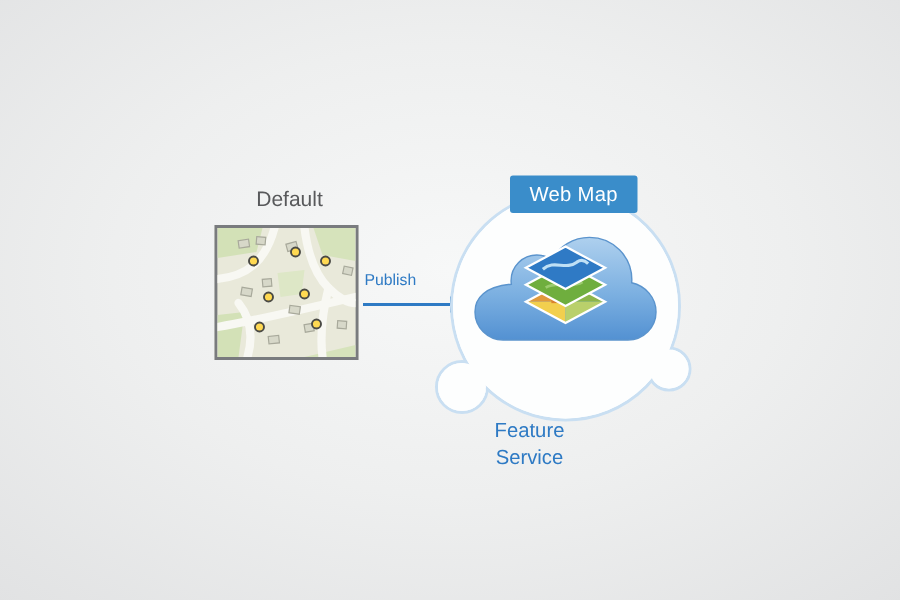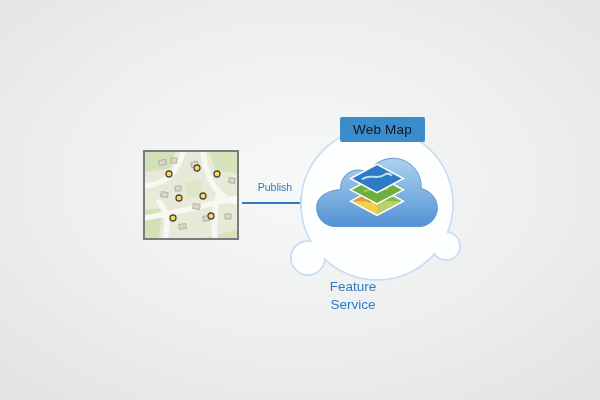--- a/index.html
+++ b/index.html
@@ -19,42 +19,43 @@
   }
   .map-thumb{
     position:absolute;left:143px;top:150px;width:96px;height:90px;
     border:2px solid #797b7e;background:#e9e9da;box-sizing:border-box;
   }
   .map-thumb svg{display:block;width:100%;height:100%;}
 
   
   .publish-label{
     position:absolute;left:243px;top:181px;width:64px;
-    text-align:center;font-size:10.5px;color:#2e7ac4;
+    text-align:left;font-size:10.5px;color:#2e7ac4;
   }
   .arrow-svg{position:absolute;left:242px;top:196px;width:70px;height:14px;}
 
   
   .bubble-svg{position:absolute;left:288px;top:118px;width:178px;height:178px;}
   .cloud-svg{position:absolute;left:311px;top:147px;width:132px;height:97px;}
   .webmap-badge{
     position:absolute;left:340px;top:117px;height:25px;line-height:25px;
-    padding:0 13px;background:#3a8dca;color:#0f172a;font-size:13.5px;
+    padding:0 13px;background:#3a8dca;color:#ffffff;font-size:13.5px;
     border-radius:2px;letter-spacing:.2px;
   }
   .fs-label{
     position:absolute;left:317px;top:240px;width:72px;
     text-align:center;font-size:13.5px;line-height:1.3;color:#2e7ac4;margin-top:38px;
   }
 </style>
 </head>
 <body>
 
 <div class="stage">
 
+  <div class="source-label">Default</div>
   <div class="map-thumb">
     <svg viewBox="0 0 92 86" preserveAspectRatio="none">
       <rect x="0" y="0" width="92" height="86" fill="#e9e9da"></rect>
 
       <g>
         <polygon points="0,0 30,0 26,16 0,20" fill="#d3e1b7"></polygon>
         <polygon points="64,0 92,0 92,22 70,18" fill="#d6e3bb"></polygon>
         <polygon points="0,58 18,56 14,86 0,86" fill="#d3e1b7"></polygon>
         <polygon points="40,30 58,28 56,44 42,46" fill="#dde7c6"></polygon>
         <polygon points="58,86 92,78 92,86" fill="#d6e3bb"></polygon>

